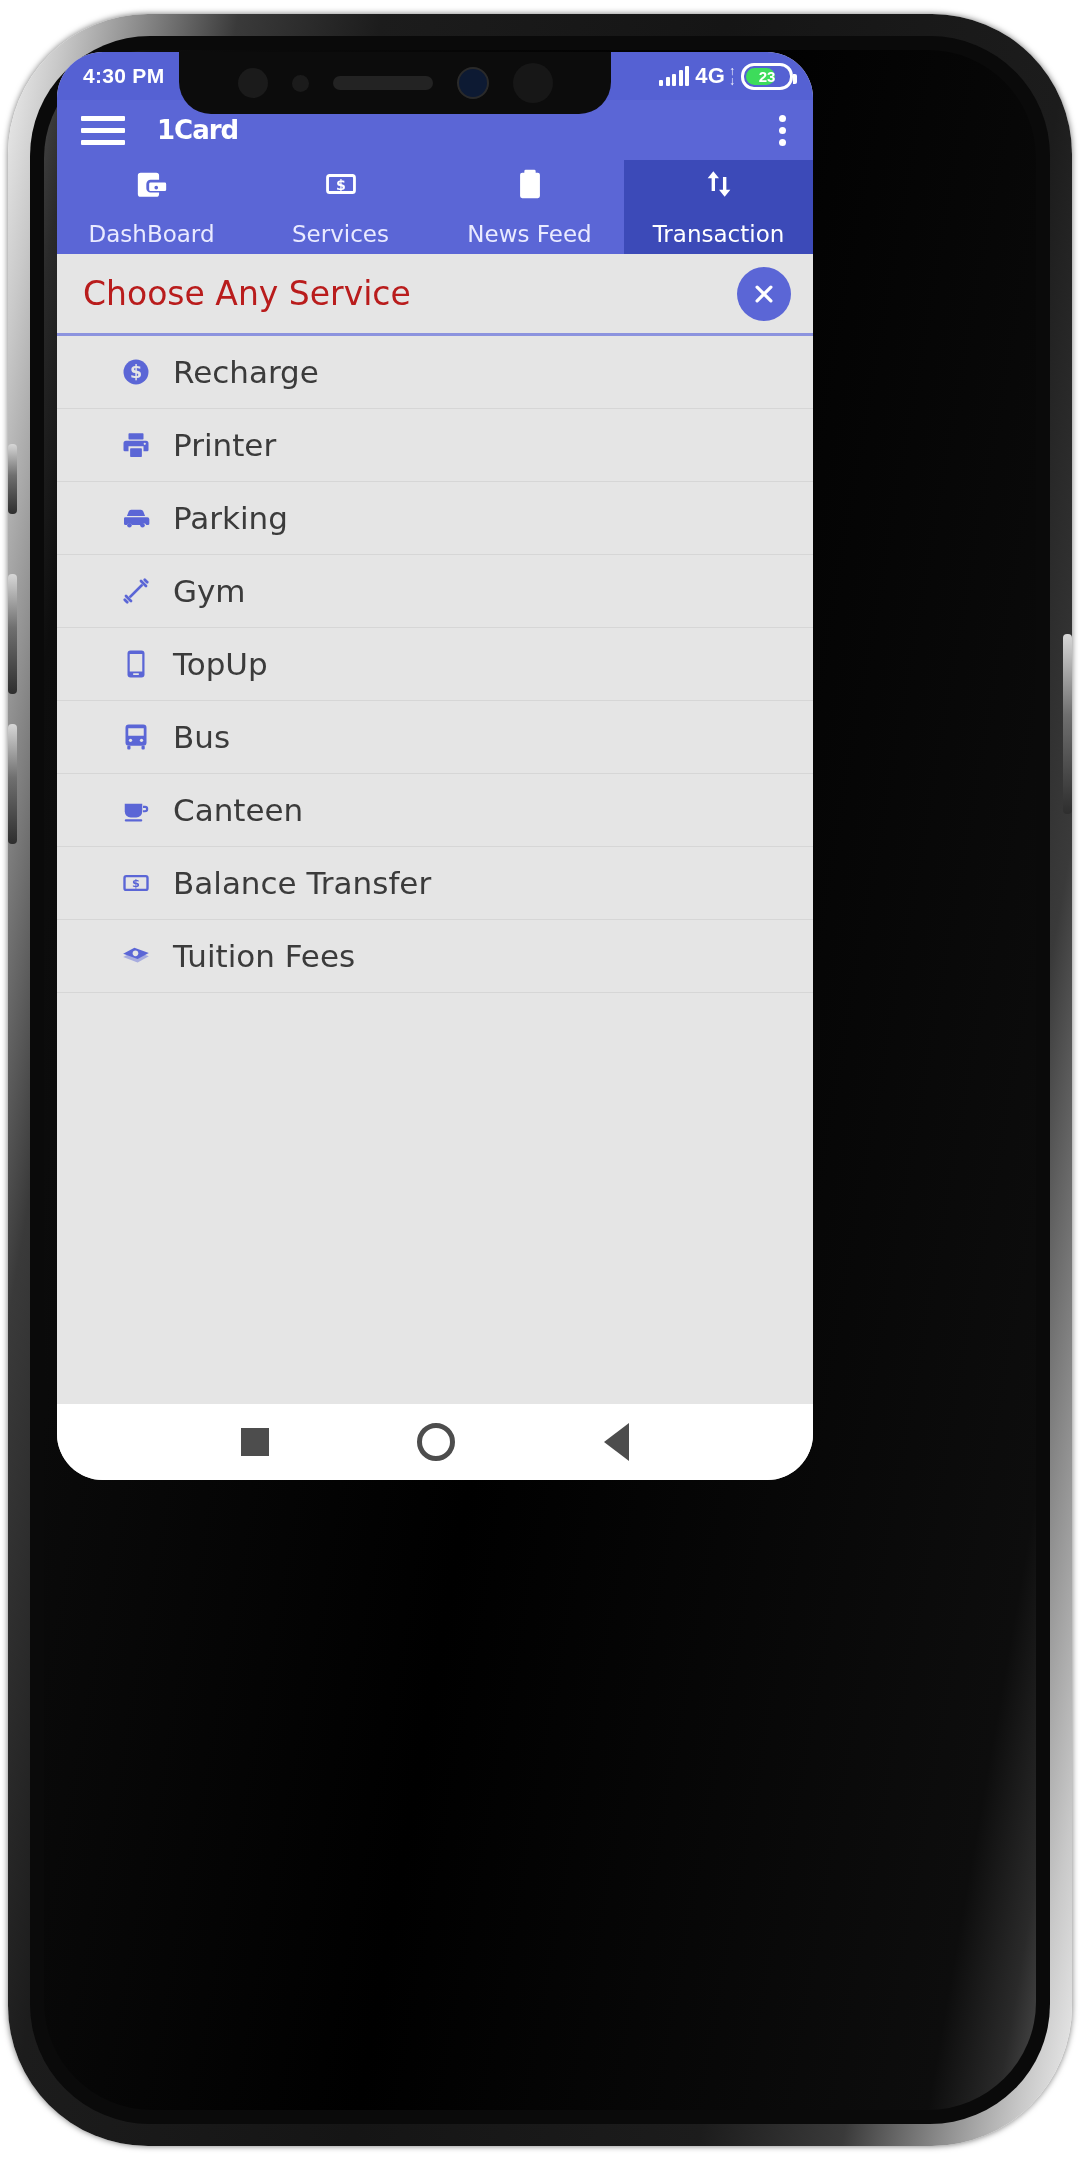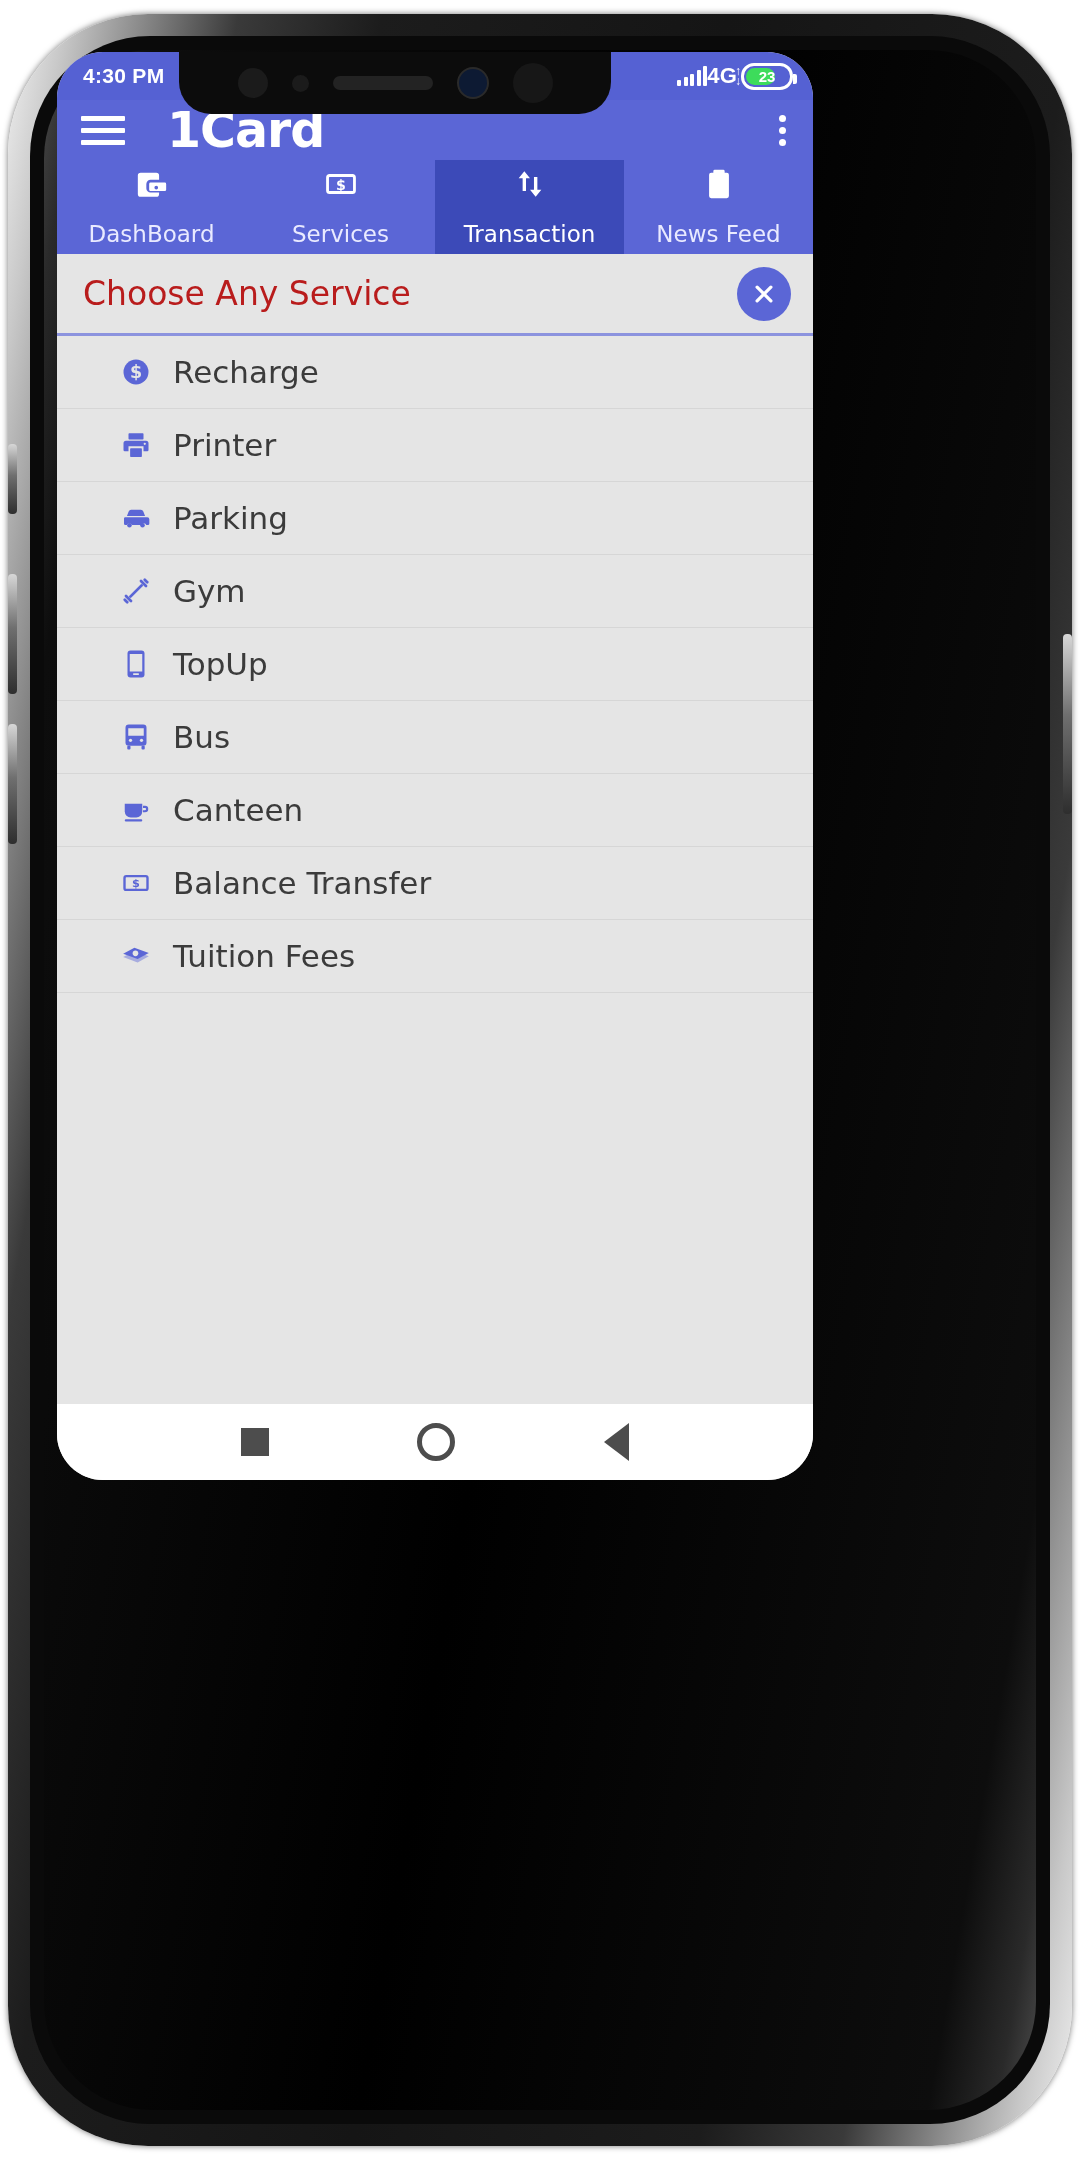--- a/index.html
+++ b/index.html
@@ -39,21 +39,21 @@
     background:#e5e5e5;border-radius:46px;overflow:hidden;
   }
 
   
   .statusbar{
     position:relative;height:48px;background:#5561d3;
     display:flex;align-items:center;justify-content:space-between;
     padding:0 20px 0 26px;box-sizing:border-box;color:#ffffff;
   }
   .status-time{font-size:21px;font-weight:bold;letter-spacing:.3px;}
-  .status-right{display:flex;align-items:center;}
+  .status-right{display:flex;align-items:center;gap:6px;}
   .sig-bars{display:flex;align-items:flex-end;gap:2.5px;height:20px;}
   .sig-bars i{display:block;width:4px;background:#fff;border-radius:1px;}
   .sig-bars i:nth-child(1){height:6px;}
   .sig-bars i:nth-child(2){height:9px;}
   .sig-bars i:nth-child(3){height:12px;}
   .sig-bars i:nth-child(4){height:16px;}
   .sig-bars i:nth-child(5){height:20px;}
   .net-label{font-size:22px;font-weight:bold;letter-spacing:.2px;}
   .net-arrows{font-size:12px;line-height:10px;display:flex;flex-direction:column;margin-left:-2px;}
   .battery{
@@ -77,21 +77,21 @@
   .notch .cam-big{width:40px;height:40px;border-radius:50%;background:#171717;}
 
   
   .appbar{
     height:60px;background:#5b66d6;display:flex;align-items:center;
     padding:0 26px 0 24px;box-sizing:border-box;position:relative;
   }
   .hamburger{width:44px;display:flex;flex-direction:column;gap:7px;cursor:pointer;}
   .hamburger span{display:block;height:5px;background:#fff;border-radius:1px;}
   .app-title{
-    flex:1;margin-left:42px;color:#ffffff;font-size:49px;font-weight:bold;
+    flex:1;margin-left:32px;color:#ffffff;font-size:26px;font-weight:bold;
     font-family:"DejaVu Sans",sans-serif;letter-spacing:-1px;
   }
   .kebab{width:10px;display:flex;flex-direction:column;gap:5px;align-items:center;cursor:pointer;}
   .kebab i{width:7px;height:7px;border-radius:50%;background:#fff;display:block;}
 
   
   .tabbar{display:flex;height:94px;background:#5b66d6;}
   .tab{
     flex:1;display:flex;flex-direction:column;align-items:center;justify-content:center;
     gap:6px;color:#e9eaff;cursor:pointer;
@@ -213,37 +213,37 @@
       <div class="tab">
         <div class="tab-icon">
           <svg width="34" height="34" viewBox="0 0 24 24" fill="none" stroke="#ffffff" stroke-width="2">
             <rect x="2.5" y="6" width="19" height="12" rx="1.5"></rect>
             <text x="12" y="16" font-size="10" fill="#ffffff" stroke="none" text-anchor="middle" font-family="DejaVu Sans, sans-serif" font-weight="bold">$</text>
           </svg>
         </div>
         <div class="tab-label">Services</div>
       </div>
 
+      <div class="tab">
+        <div class="tab-icon">
+          <svg width="34" height="34" viewBox="0 0 24 24" fill="#ffffff">
+            <path d="M9 2h6a1 1 0 0 1 1 1v1h1.5A1.5 1.5 0 0 1 19 5.5v15A1.5 1.5 0 0 1 17.5 22h-11A1.5 1.5 0 0 1 5 20.5v-15A1.5 1.5 0 0 1 6.5 4H8V3a1 1 0 0 1 1-1zm-1 8h8v1.6H8V10zm0 3.6h8v1.6H8v-1.6zm0 3.6h5.5v1.6H8v-1.6z"></path>
+          </svg>
+        </div>
+        <div class="tab-label">News Feed</div>
+      </div>
+
       <div class="tab active">
         <div class="tab-icon">
           <svg width="34" height="34" viewBox="0 0 24 24" fill="#ffffff">
             <path d="M8 3l4 5H9.2v9H6.8V8H4l4-5z"></path>
             <path d="M16 21l-4-5h2.8V7h2.4v9H20l-4 5z"></path>
           </svg>
         </div>
         <div class="tab-label">Transaction</div>
-      </div>
-
-      <div class="tab">
-        <div class="tab-icon">
-          <svg width="34" height="34" viewBox="0 0 24 24" fill="#ffffff">
-            <path d="M9 2h6a1 1 0 0 1 1 1v1h1.5A1.5 1.5 0 0 1 19 5.5v15A1.5 1.5 0 0 1 17.5 22h-11A1.5 1.5 0 0 1 5 20.5v-15A1.5 1.5 0 0 1 6.5 4H8V3a1 1 0 0 1 1-1zm-1 8h8v1.6H8V10zm0 3.6h8v1.6H8v-1.6zm0 3.6h5.5v1.6H8v-1.6z"></path>
-          </svg>
-        </div>
-        <div class="tab-label">News Feed</div>
       </div>
 
     </div>
 
     <div class="content-area">
 
       <div class="search-row">
         <div class="search-text">Choose Any Service</div>
         <div class="clear-btn">
           <svg width="30" height="30" viewBox="0 0 24 24" stroke="#ffffff" stroke-width="2.6" stroke-linecap="round">

